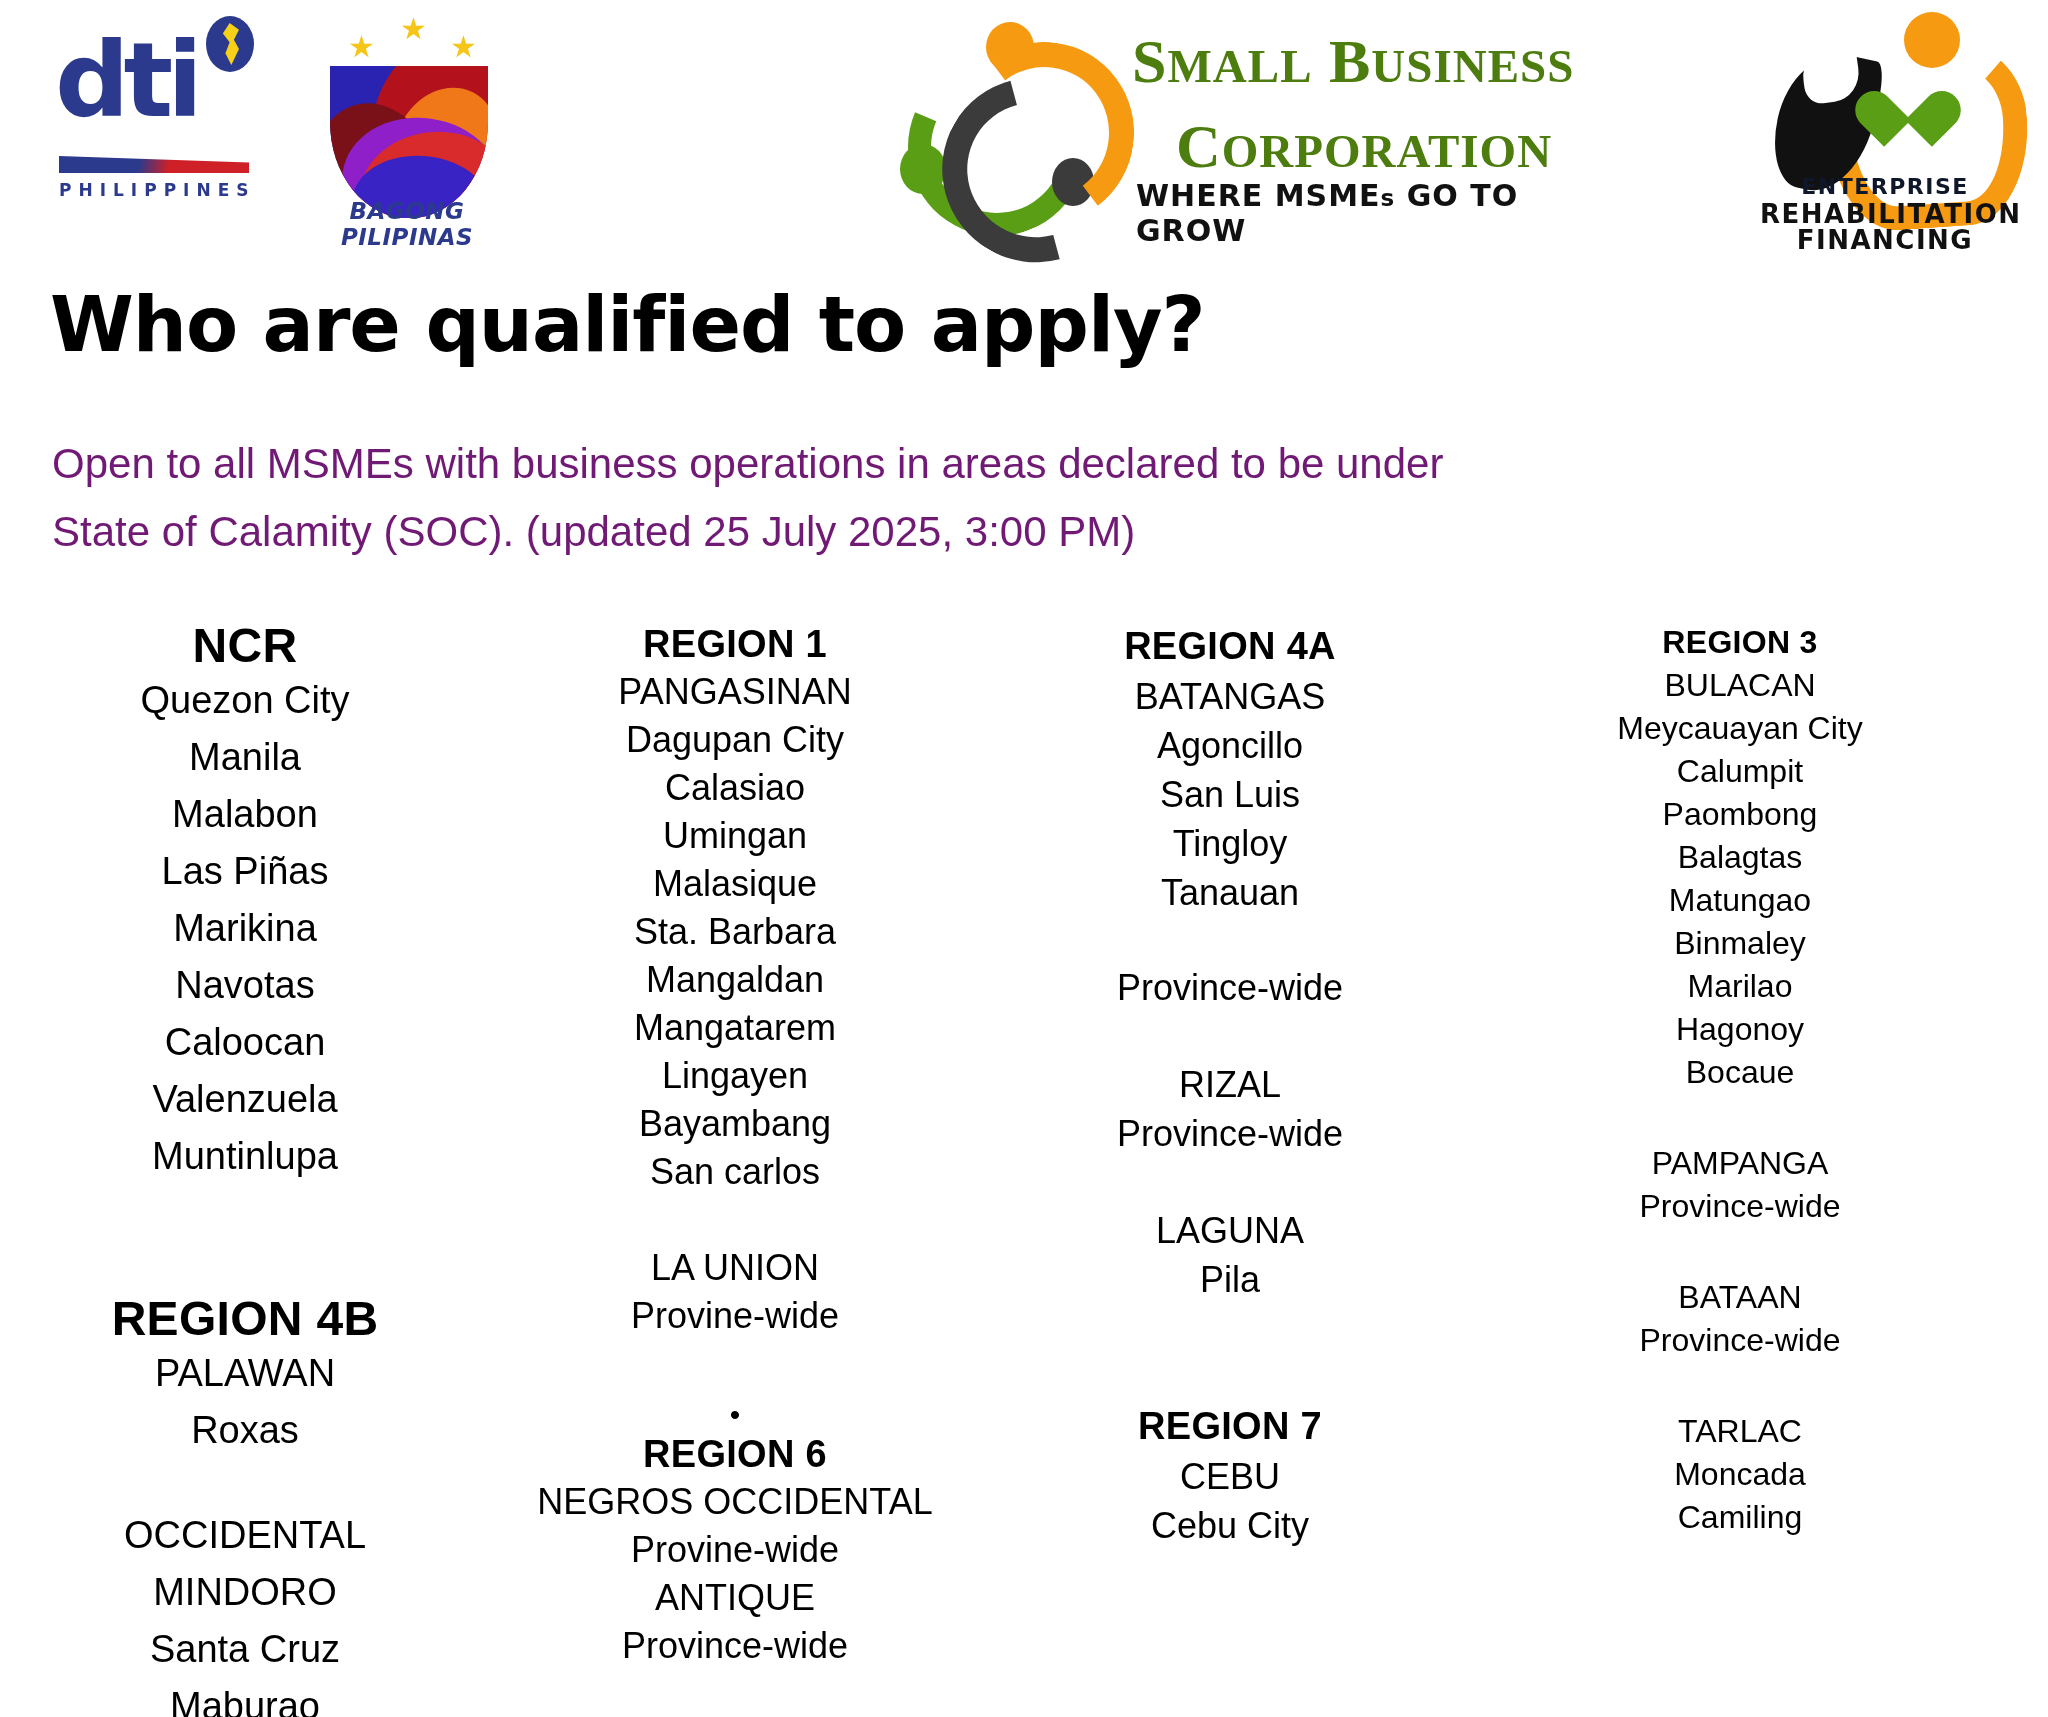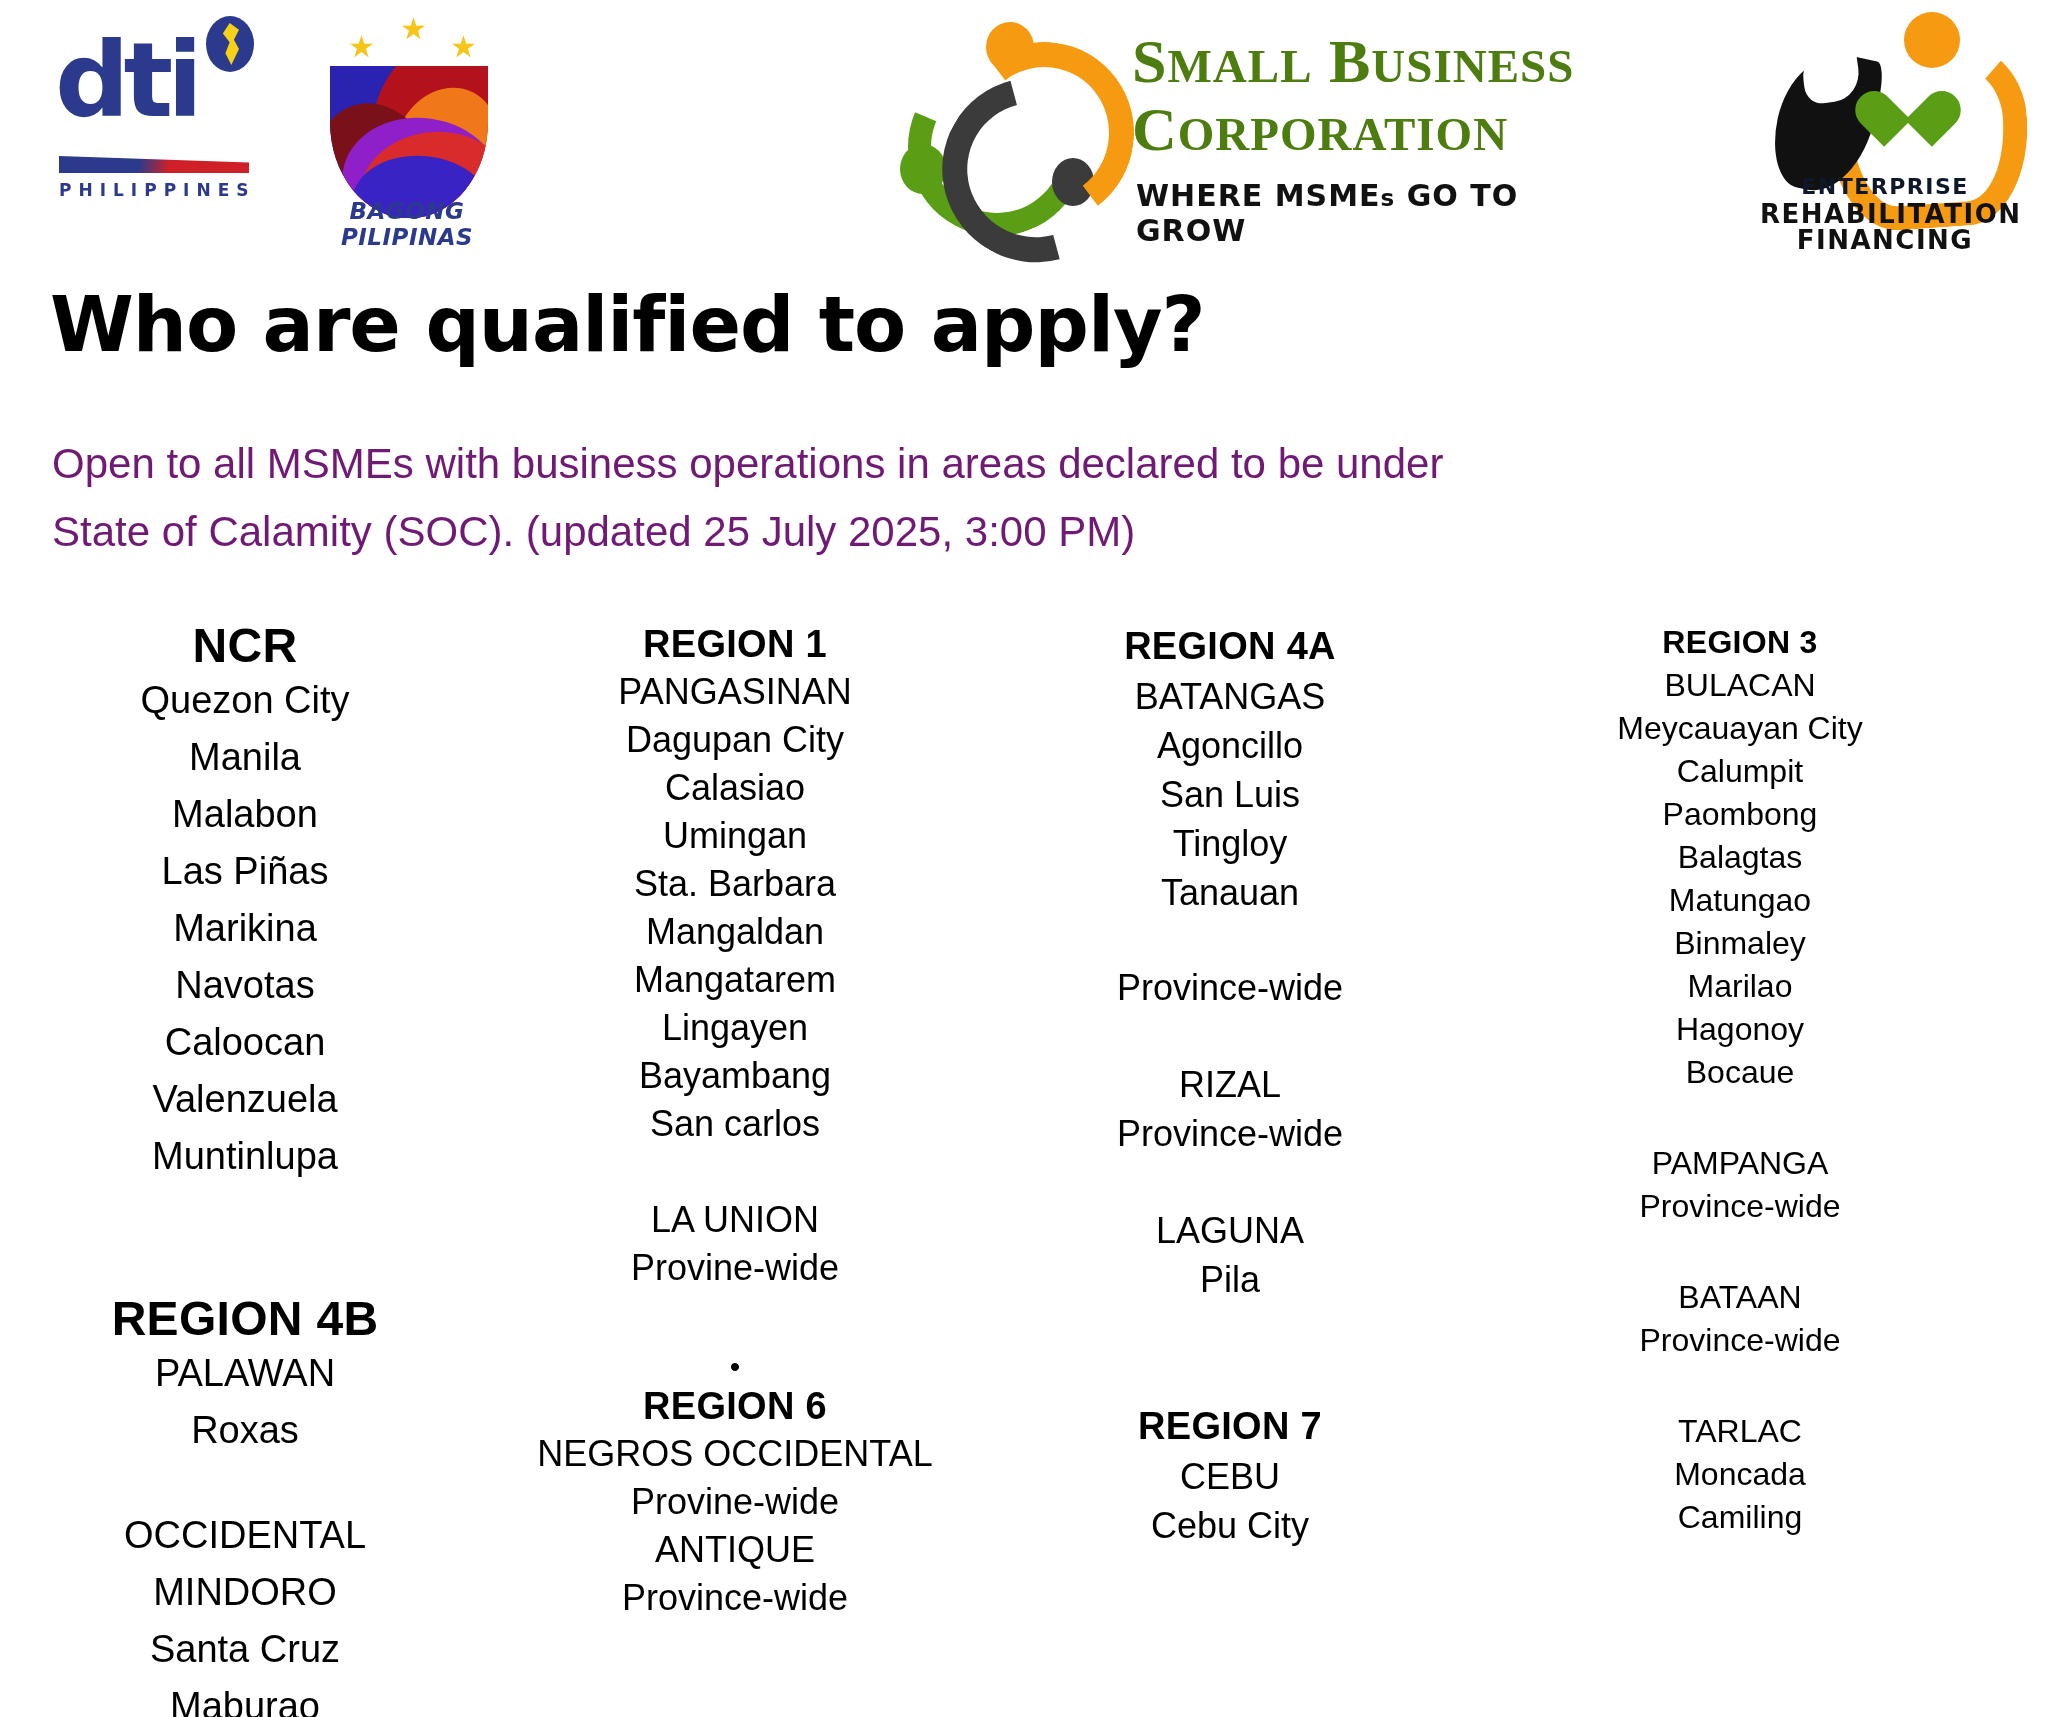--- a/index.html
+++ b/index.html
@@ -121,21 +121,21 @@
     border-top-color:transparent; border-right-color:transparent;
     transform:rotate(30deg);
   }
   .k-dot{left:152px; top:142px; width:42px; height:48px; background:#3b3b3b; border-radius:50%;}
   .sbc-l1,.sbc-l2{
     position:absolute; left:232px;
     font-family:"Liberation Serif", serif;
     color:#4d7c0f; font-weight:bold;
   }
   .sbc-l1{top:18px; font-size:62px; letter-spacing:1px;}
-  .sbc-l2{top:86px; font-size:62px; letter-spacing:1px;}
+  .sbc-l2{top:103px; font-size:62px; letter-spacing:1px;margin-left:44px;}
   .sbc-l1 .sm,.sbc-l2 .sm{font-size:47px;}
   .sbc-tag{
     position:absolute; left:236px; top:170px;
     font-family:"DejaVu Sans", sans-serif;
     font-size:30px; font-weight:bold; letter-spacing:1px; color:#111111;
   }
   .sbc-tag .lc{font-size:23px;}
 
   
   .erf{position:absolute; left:1760px; top:2px; width:250px; height:248px;}
@@ -310,20 +310,21 @@
       <div class="city">Santa Cruz</div>
       <div class="city">Maburao</div>
     </div>
   <div class="col col-2">
       <div style="height: 0px;"></div>
       <div class="reg-head">REGION 1</div>
       <div class="prov">PANGASINAN</div>
       <div class="city">Dagupan City</div>
       <div class="city">Calasiao</div>
       <div class="city">Umingan</div>
+      <div class="city">Malasique</div>
       <div class="city">Sta. Barbara</div>
       <div class="city">Mangaldan</div>
       <div class="city">Mangatarem</div>
       <div class="city">Lingayen</div>
       <div class="city">Bayambang</div>
       <div class="city">San carlos</div>
       <div style="height: 48px;"></div>
       <div class="prov">LA UNION</div>
       <div class="city">Provine-wide</div>
       <div style="height: 60px;"></div>

